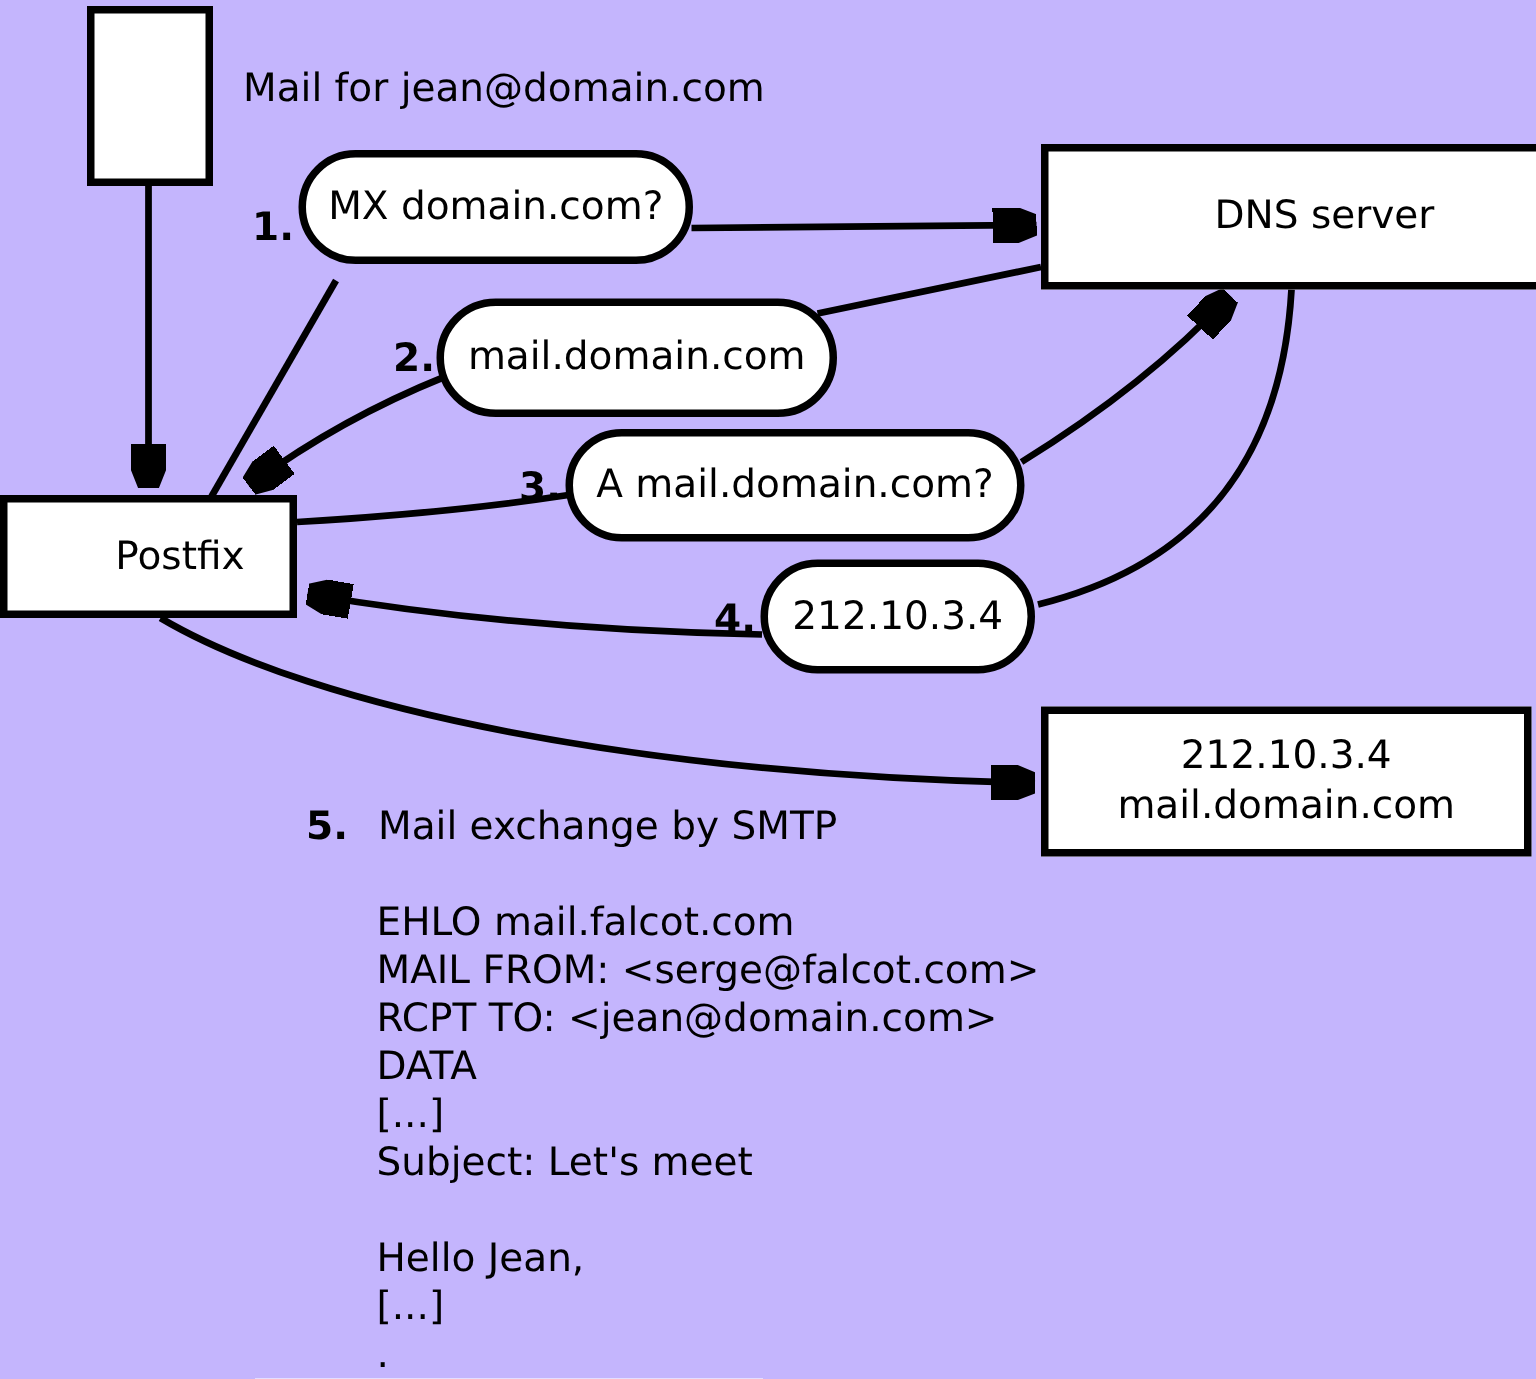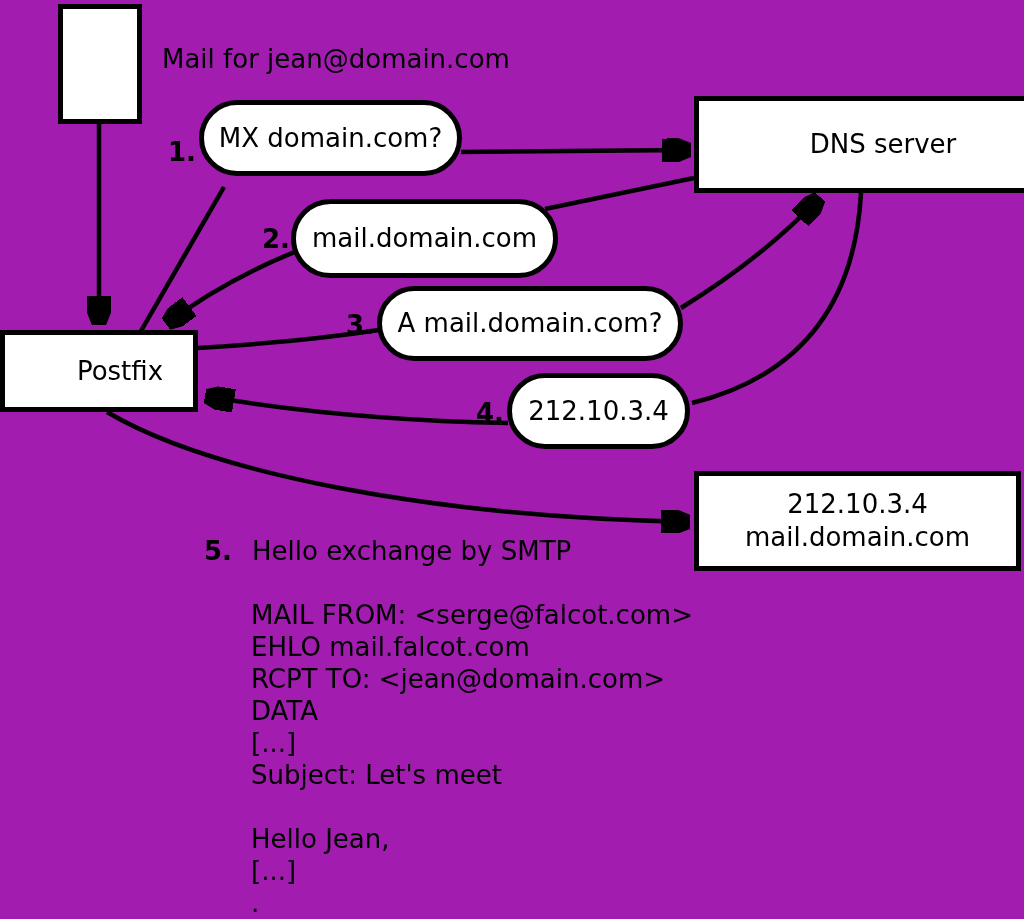--- a/index.html
+++ b/index.html
@@ -1,20 +1,20 @@
 <!DOCTYPE html>
 <html><head>
 <meta charset="utf-8">
 <style>
   html, body { margin: 0; padding: 0; background: #ffffff; }
   .stage {
     position: relative;
     width: 1024px;
     height: 919px;
-    background: #a21caf;
+    background: #c4b5fd;
     color: #000000;
     font-family: "DejaVu Sans", "Liberation Sans", sans-serif;
     overflow: hidden;
   }
   .stage svg.wires {
     position: absolute;
     left: 0; top: 0;
     width: 1024px; height: 919px;
   }
   .wires path {
@@ -122,25 +122,25 @@
   <div class="node pill" style="left:377px; top:286px; width:306px; height:75px;justify-content:center;">
     <span>A mail.domain.com?</span>
   </div>
 
   <div class="stepnum" style="left:436px; top:398px; width:68px;">4.</div>
   <div class="node pill" style="left:507px; top:373px; width:183px; height:76px;">
     <span>212.10.3.4</span>
   </div>
 
   <div class="stepnum" style="left:160px; top:536px; width:72px;">5.</div>
-  <div class="freetext" style="left:252px; top:536px;">Hello exchange by SMTP</div>
+  <div class="freetext" style="left:252px; top:536px;">Mail exchange by SMTP</div>
 
   <div class="smtp-block">
+    <div class="smtp-line">EHLO mail.falcot.com</div>
     <div class="smtp-line">MAIL FROM: &lt;serge@falcot.com&gt;</div>
-    <div class="smtp-line">EHLO mail.falcot.com</div>
     <div class="smtp-line">RCPT TO: &lt;jean@domain.com&gt;</div>
     <div class="smtp-line">DATA</div>
     <div class="smtp-line">[...]</div>
     <div class="smtp-line">Subject: Let's meet</div>
     <div class="smtp-line"></div>
     <div class="smtp-line">Hello Jean,</div>
     <div class="smtp-line">[...]</div>
     <div class="smtp-line">.</div>
   </div>
 

